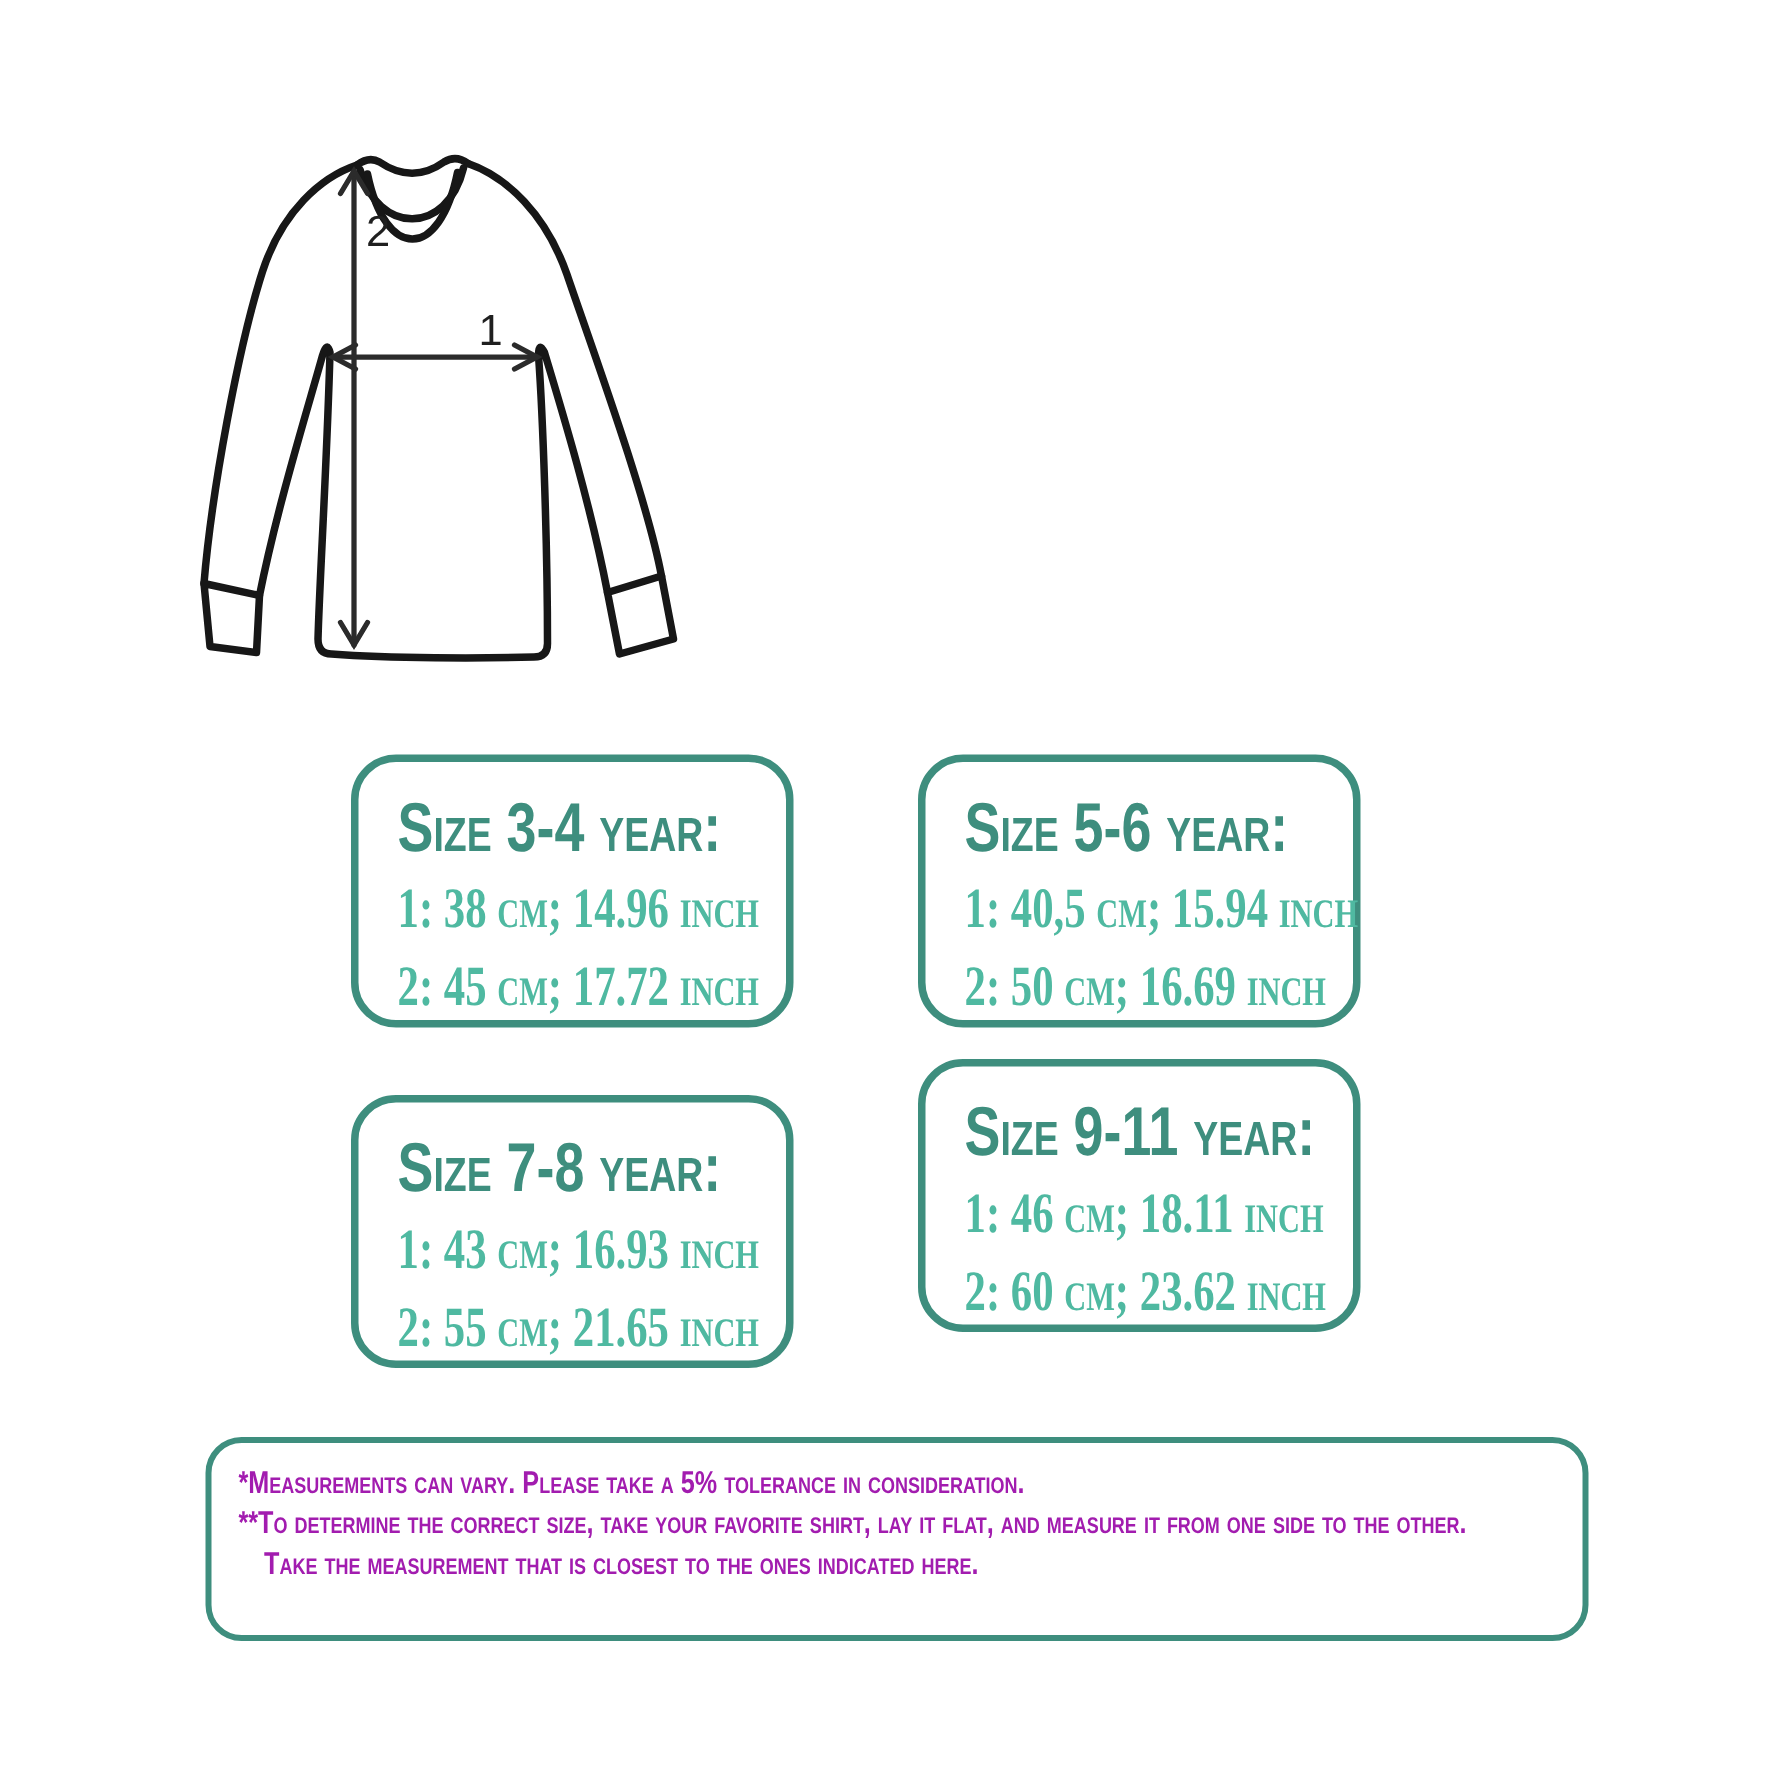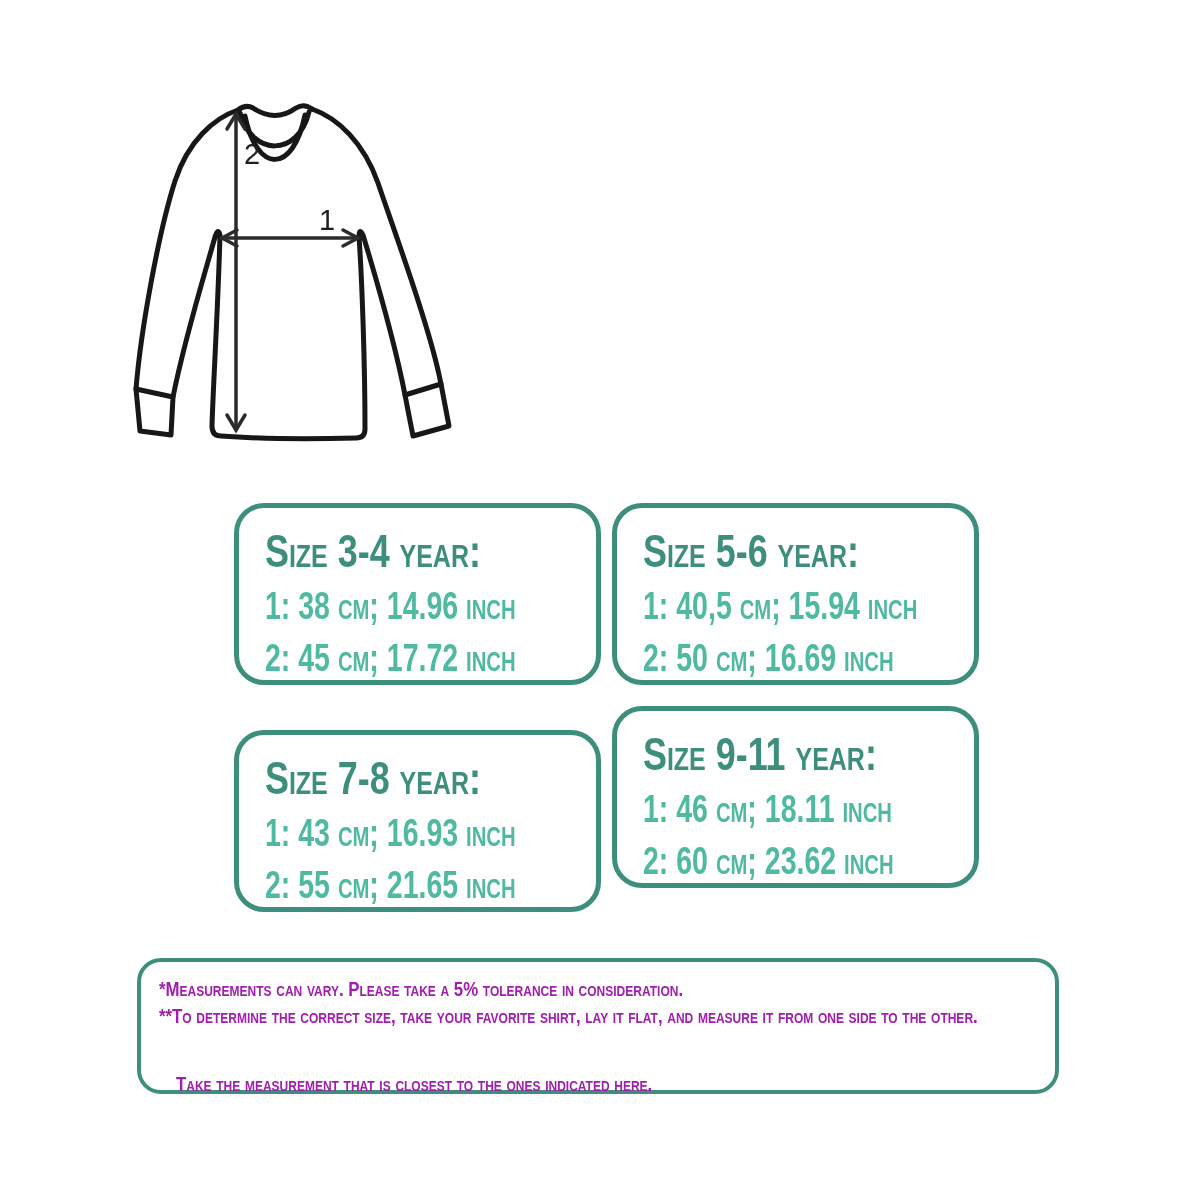--- a/index.html
+++ b/index.html
@@ -11,33 +11,33 @@
     position:absolute;box-sizing:border-box;background:#fff;
     border:5px solid #3E8E7E;border-radius:30px;
   }
   .sc{font-variant:small-caps;}
   .cond{display:inline-block;transform:scaleX(0.78);transform-origin:0 50%;white-space:nowrap;}
   
   .legend{left:490px;top:192px;width:540px;height:170px;padding:14px 26px;}
   .legend .line{line-height:48px;font-size:38px;color:#3E8E7E;font-weight:bold;}
   .legend .line.indent{padding-left:38px;}
   
-  .sizebox{width:367px;height:182px;padding:14px 16px 10px 26px;}
+  .sizebox{width:295px;height:182px;padding:14px 16px 10px 26px;}
   .sizebox .title{line-height:58px;font-size:46px;color:#3E8E7E;font-weight:bold;}
-  .sizebox .val{line-height:52px;font-size:38px;color:#4FB9A1;font-weight:bold;}
+  .sizebox .val{line-height:52px;font-size:38px;color:#4FB9A1;font-weight:bold;font-family:Liberation Serif, serif;}
   .sizebox .val .cond{transform:scaleX(0.75);}
   #sizebox-0{left:234px;top:503px;}
   #sizebox-1{left:612px;top:503px;}
   #sizebox-2{left:234px;top:730px;}
   #sizebox-3{left:612px;top:706px;}
   
   .footer{left:137px;top:958px;width:922px;height:136px;padding:13px 18px;border-width:4px;border-radius:24px;}
   .footer .line{line-height:27px;font-size:21px;color:#a21caf;font-weight:bold;}
   .footer .line .cond{transform:scaleX(0.80);}
-  .footer .line.indent{padding-left:17px;margin-top:41px;}
+  .footer .line.indent{padding-left:17px;}
   
   .shirt-wrap{position:absolute;left:128px;top:83px;width:334px;height:376px;}
   .shirt-wrap svg{display:block;width:100%;height:100%;}
   .marker-num{font-family:"Liberation Sans",sans-serif;font-size:29px;fill:#1F1F1F;}
 </style>
 </head>
 <body>
 
 <div class="canvas">
 

